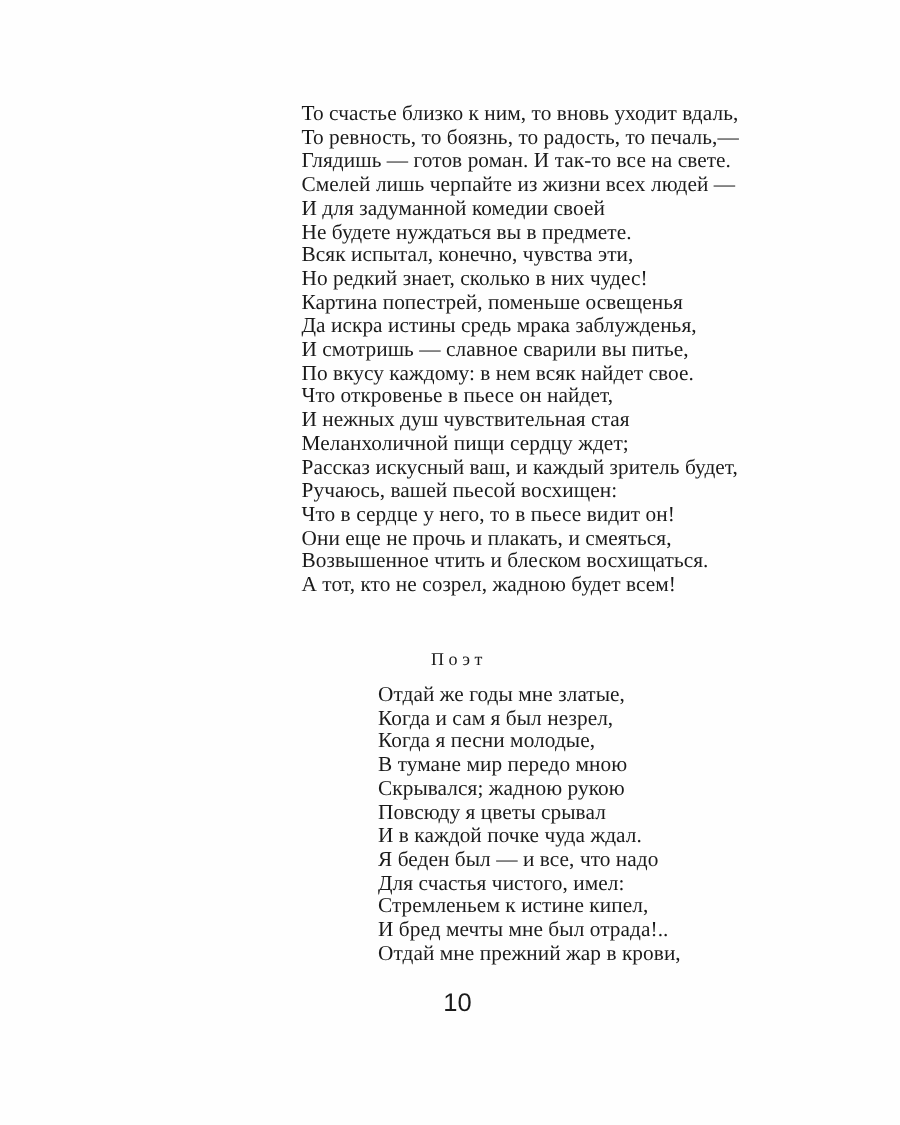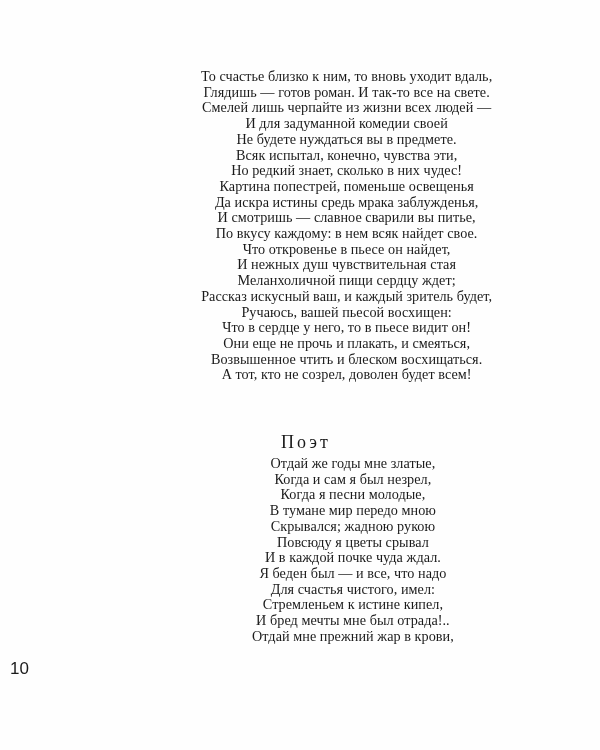--- a/index.html
+++ b/index.html
@@ -1,58 +1,59 @@
 <!DOCTYPE html>
 <html><head>
 <meta charset="utf-8">
 <style>
   html, body { margin: 0; padding: 0; }
   body {
     width: 600px; height: 750px; background: #ffffff; position: relative; overflow: hidden;
     font-family: "Liberation Serif", "DejaVu Serif", serif; color: #1a1a1a;
   }
   .page { position: absolute; left: 0; top: 0; width: 600px; height: 750px; background: #fefefe; }
-  .stanza { position: absolute; margin: 0; padding: 0; list-style: none; text-align: center; }
+  .stanza { position: absolute; margin: 0; padding: 0; list-style: none; }
   .stanza li { font-size: 14.2px; line-height: 15.7px; white-space: nowrap; letter-spacing: 0.05px; }
   #stanza-1 { left: 201px; top: 69px; }
   #stanza-2 { left: 236px; top: 456px; margin-left: 16px; }
   .speaker {
     position: absolute; left: 0; width: 600px; top: 432px; text-align: center;
-    font-size: 18px; letter-spacing: 3px; padding-left: 12px; box-sizing: border-box;
+    font-size: 12px; letter-spacing: 3px; padding-left: 12px; box-sizing: border-box;
   }
   .page-number {
-    position: absolute; left: 0; width: 600px; top: 659px; 
+    position: absolute; left: 0; width: 600px; top: 659px; text-align: center;
     font-family: "Liberation Sans", "DejaVu Sans", sans-serif; font-size: 17px; padding-left: 10px; box-sizing: border-box;
   }
 </style>
 </head>
 <body>
 
 <div class="page">
   <ul class="stanza" id="stanza-1">
       <li>То счастье близко к ним, то вновь уходит вдаль,</li>
+      <li>То ревность, то боязнь, то радость, то печаль,—</li>
       <li>Глядишь — готов роман. И так-то все на свете.</li>
       <li>Смелей лишь черпайте из жизни всех людей —</li>
       <li>И для задуманной комедии своей</li>
       <li>Не будете нуждаться вы в предмете.</li>
       <li>Всяк испытал, конечно, чувства эти,</li>
       <li>Но редкий знает, сколько в них чудес!</li>
       <li>Картина попестрей, поменьше освещенья</li>
       <li>Да искра истины средь мрака заблужденья,</li>
       <li>И смотришь — славное сварили вы питье,</li>
       <li>По вкусу каждому: в нем всяк найдет свое.</li>
       <li>Что откровенье в пьесе он найдет,</li>
       <li>И нежных душ чувствительная стая</li>
       <li>Меланхоличной пищи сердцу ждет;</li>
       <li>Рассказ искусный ваш, и каждый зритель будет,</li>
       <li>Ручаюсь, вашей пьесой восхищен:</li>
       <li>Что в сердце у него, то в пьесе видит он!</li>
       <li>Они еще не прочь и плакать, и смеяться,</li>
       <li>Возвышенное чтить и блеском восхищаться.</li>
-      <li>А тот, кто не созрел, доволен будет всем!</li>
+      <li>А тот, кто не созрел, жадною будет всем!</li>
     </ul>
   <div class="speaker">Поэт</div>
   <ul class="stanza" id="stanza-2">
       <li>Отдай же годы мне златые,</li>
       <li>Когда и сам я был незрел,</li>
       <li>Когда я песни молодые,</li>
       <li>В тумане мир передо мною</li>
       <li>Скрывался; жадною рукою</li>
       <li>Повсюду я цветы срывал</li>
       <li>И в каждой почке чуда ждал.</li>

